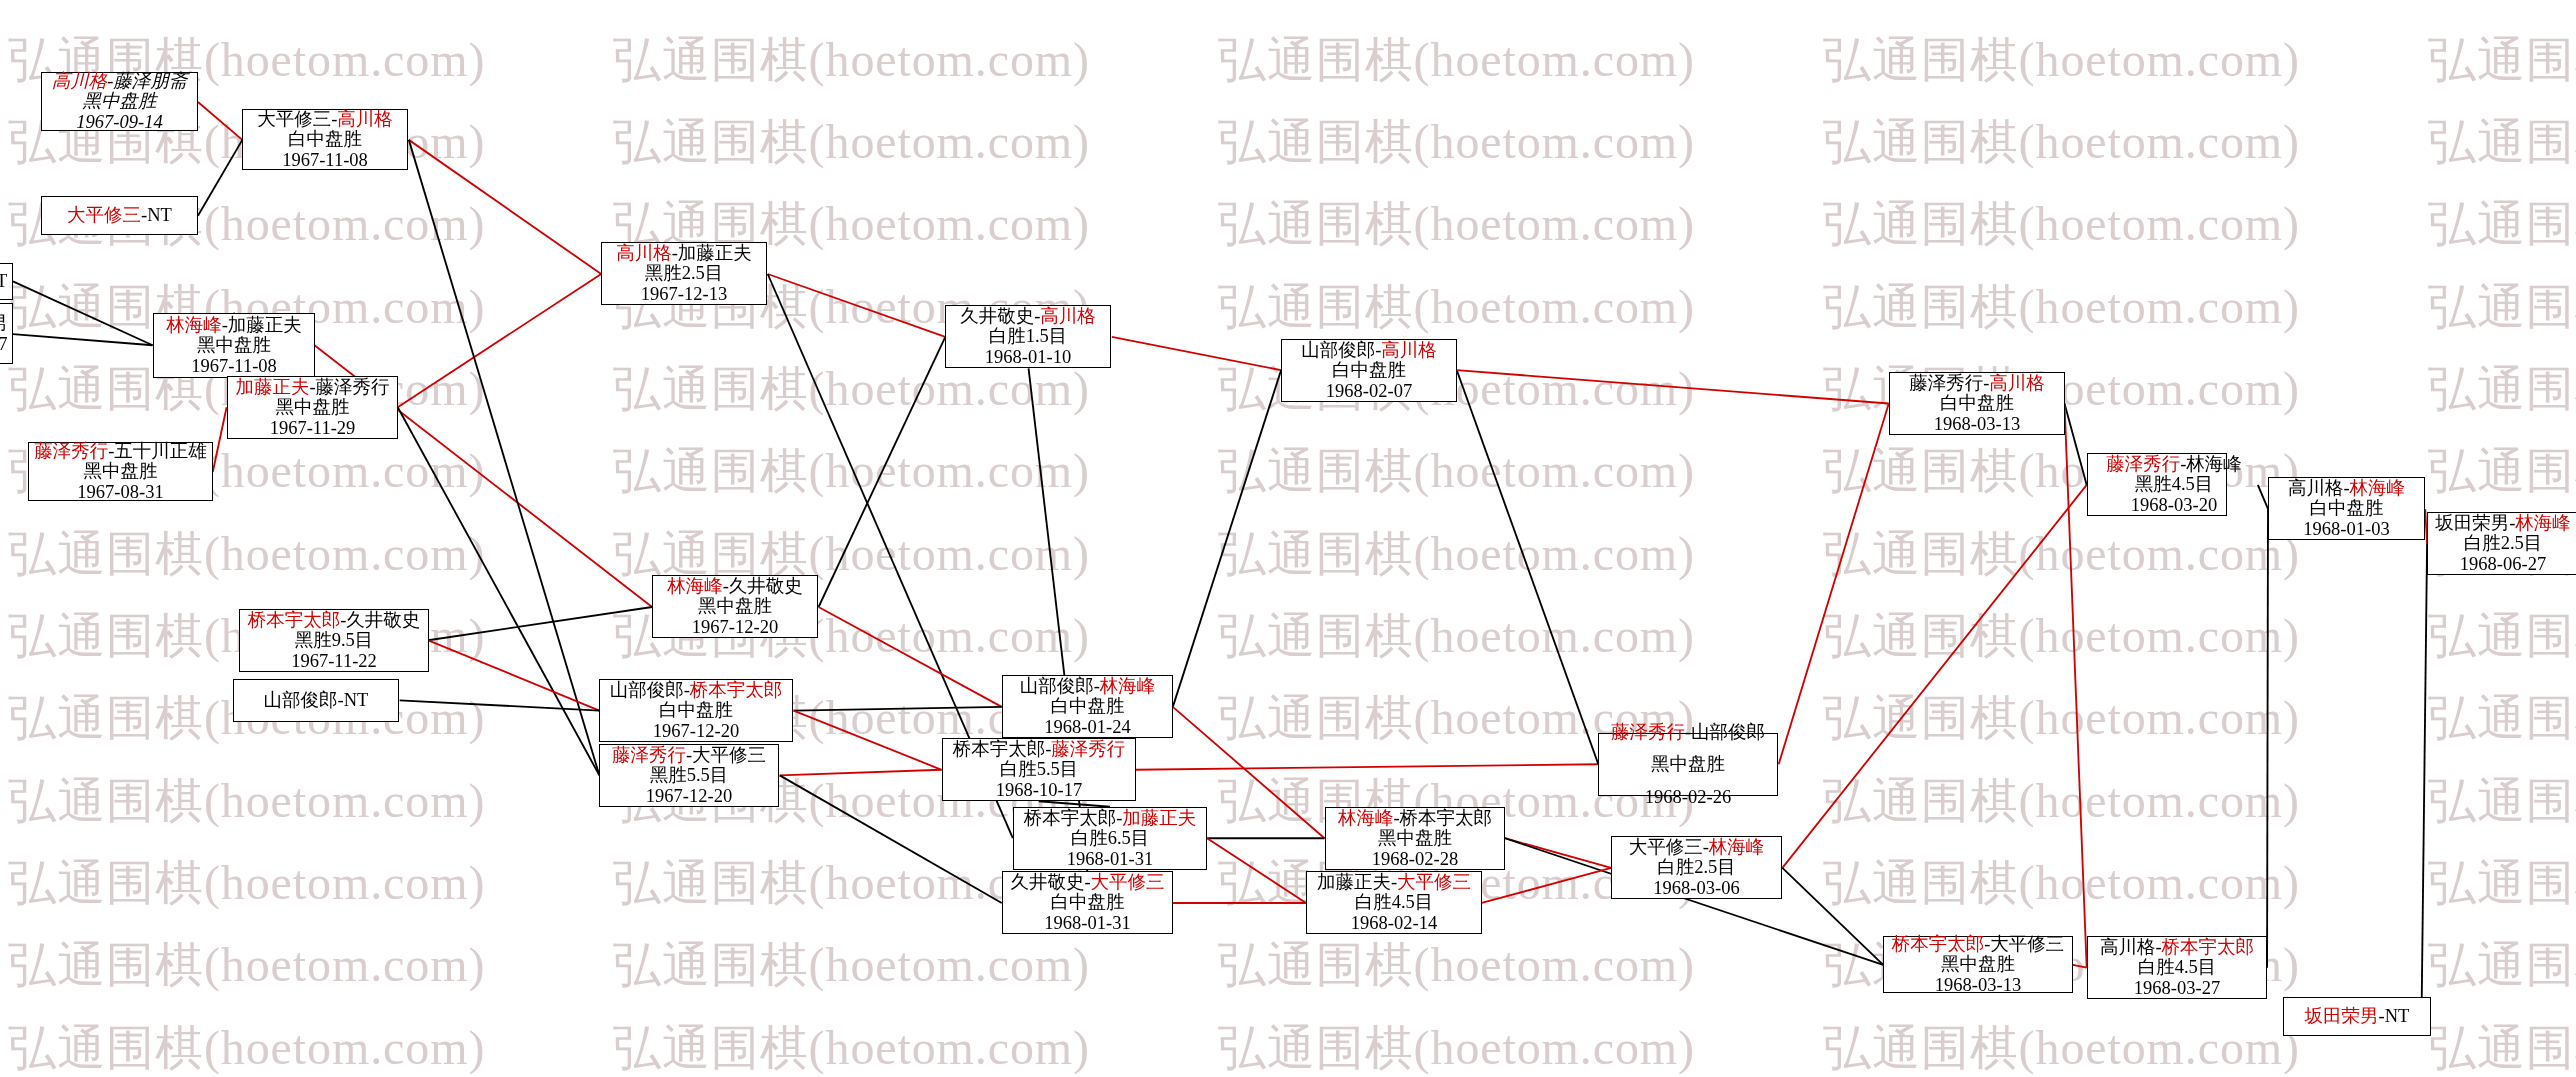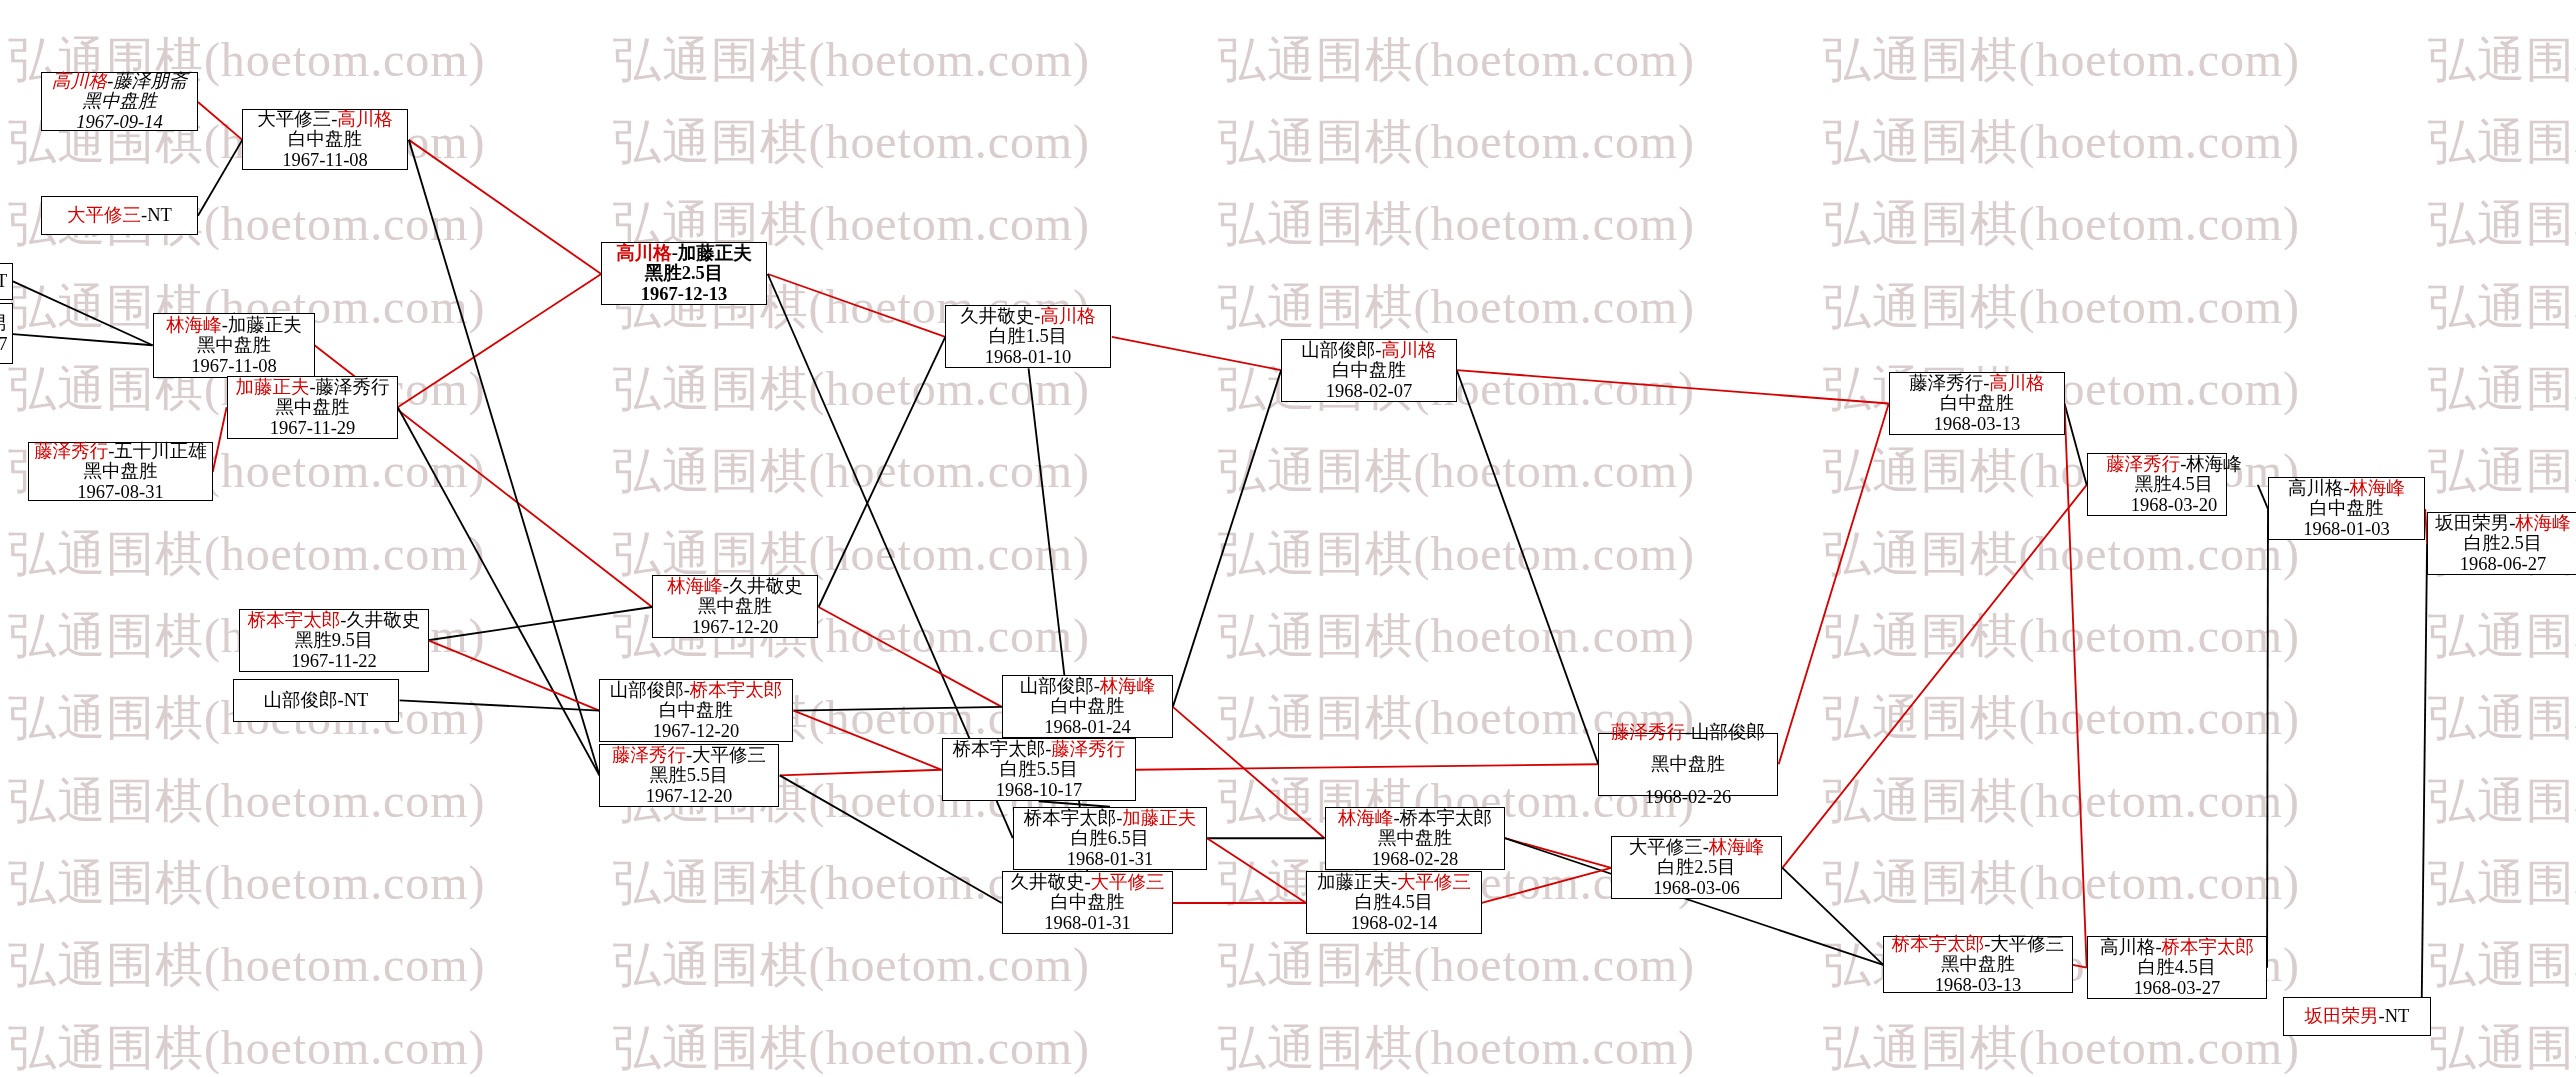--- a/index.html
+++ b/index.html
@@ -169,21 +169,21 @@
     <div class="box" style="left: 242px; top: 109px; width: 166px; height: 61px;">
       <div class="line"><span>大平修三</span><span>-</span><span class="red">高川格</span></div>
       <div class="line">白中盘胜</div>
       <div class="line">1967-11-08</div>
     </div>
     <div class="box" style="left: 227px; top: 376px; width: 171px; height: 63px;">
       <div class="line"><span class="red">加藤正夫</span><span>-</span><span>藤泽秀行</span></div>
       <div class="line">黑中盘胜</div>
       <div class="line">1967-11-29</div>
     </div>
-    <div class="box" style="left: 601px; top: 242px; width: 166px; height: 63px; font-weight: bold;">
+    <div class="box" style="left: 601px; top: 242px; width: 166px; height: 63px;">
       <div class="line"><span class="red">高川格</span><span>-</span><span>加藤正夫</span></div>
       <div class="line">黑胜2.5目</div>
       <div class="line">1967-12-13</div>
     </div>
     <div class="box" style="left: 239px; top: 609px; width: 190px; height: 63px;">
       <div class="line"><span class="red">桥本宇太郎</span><span>-</span><span>久井敬史</span></div>
       <div class="line">黑胜9.5目</div>
       <div class="line">1967-11-22</div>
     </div>
     <div class="box" style="left: 233px; top: 679px; width: 166px; height: 43px;">

